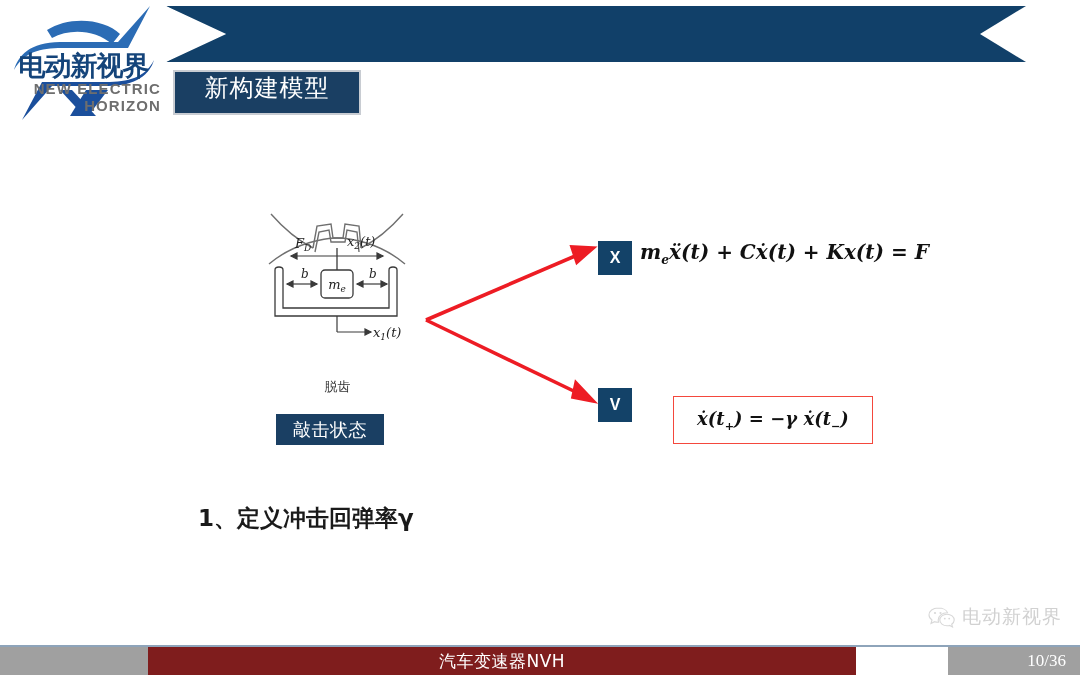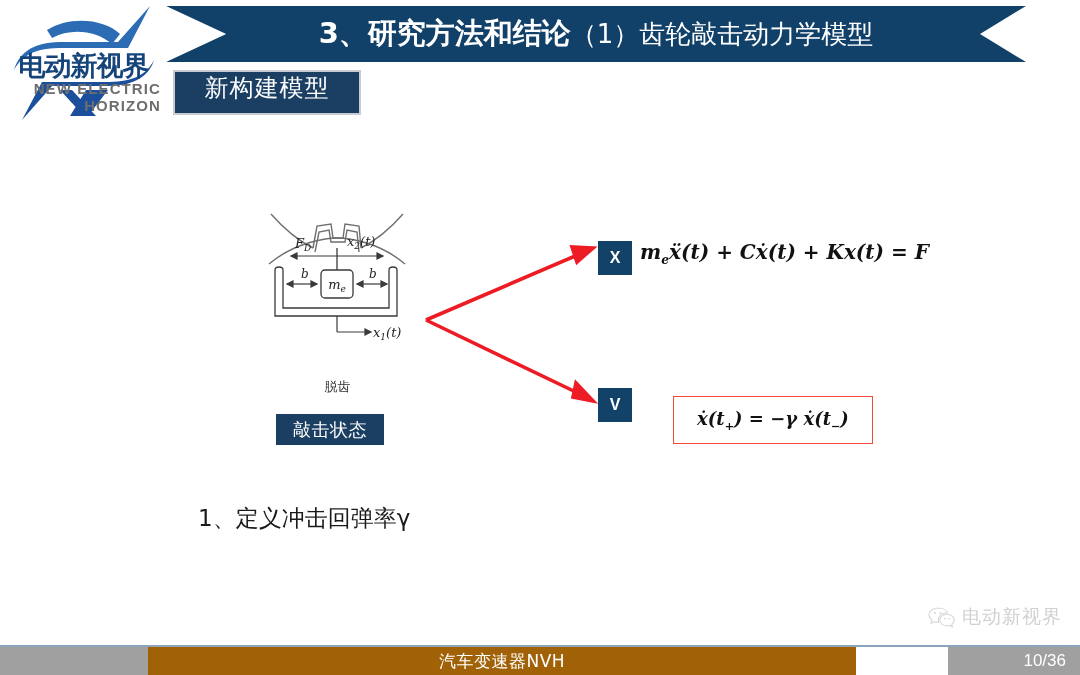--- a/index.html
+++ b/index.html
@@ -166,21 +166,21 @@
   .eq sub { font-size: 0.62em; font-style: italic; }
   .eq .op { font-style: normal; }
 
   
   #conclusions {
     position: absolute; left: 198px; top: 503px;
     width: 760px;
   }
   #conclusions div {
     font-family: "DejaVu Sans", sans-serif;
-    font-weight: normal;
+    font-weight: bold;
     font-size: 23px;
     color: #1a1a1a;
     line-height: 1.33;
     white-space: nowrap;
   }
 
   
   #watermark {
     position: absolute; right: 18px; top: 604px;
     display: flex; align-items: center; gap: 6px;
@@ -197,39 +197,39 @@
   #footer-line {
     position: absolute; left: 0; top: 645px; width: 1080px; height: 2px;
     background: #8ea4ba;
   }
   #footer-gray-left {
     position: absolute; left: 0; top: 647px; width: 148px; height: 28px;
     background: #a0a0a0;
   }
   #footer-navy {
     position: absolute; left: 148px; top: 647px; width: 708px; height: 28px;
-    background: #a16207;
+    background: #7f1d1d;
     display: flex; align-items: center; justify-content: center;
   }
   #footer-navy span {
     color: #ffffff;
     font-family: "DejaVu Sans", sans-serif;
     font-size: 17px;
     letter-spacing: 0.5px;
   }
   #footer-gray-right {
     position: absolute; left: 948px; top: 647px; width: 132px; height: 28px;
     background: #a0a0a0;
     display: flex; align-items: center; justify-content: flex-end;
     padding-right: 14px;
     box-sizing: border-box;
   }
   #footer-gray-right span {
     color: #ffffff;
-    font-family: Liberation Sans, sans-serif;
+    font-family: Liberation Serif, serif;
     font-size: 17px;
   }
 </style>
 </head>
 <body>
 
 <div id="logo">
   <svg width="165" height="122" viewBox="0 0 165 122">
     <path d="M150 2 L118 38 L60 38 C30 38 18 52 14 66 C24 48 40 44 62 44 L128 44 Z" fill="#2b6cb5"></path>
     <path d="M47 26 C68 12 104 14 120 30 L112 40 C96 26 70 24 52 34 Z" fill="#2b6cb5"></path>
@@ -238,24 +238,20 @@
     <path d="M86 86 L108 86 L88 112 L70 112 Z" fill="#1b4f9c"></path>
   </svg>
   <div class="logo-cn">电动新视界</div>
   <div class="logo-en">NEW ELECTRIC HORIZON</div>
 </div>
 
 <div id="title-ribbon">
   <div class="ribbon-bg"></div>
   <div class="notch-left"></div>
   <div class="notch-right"></div>
-  <div id="title-text">
-    <span class="t-strong">3、研究方法和结论</span>
-    <span class="t-light">（1）齿轮敲击动力学模型</span>
-  </div>
 </div>
 
 <div id="subtitle-box">
   <span>新构建模型</span>
 </div>
 
 <div id="gear-diagram">
   <svg width="145" height="170" viewBox="0 0 145 170">
     <g fill="none" stroke="#6f6f6f" stroke-width="1.4">
       <path d="M6 6 C20 22 36 34 48 40"></path>

